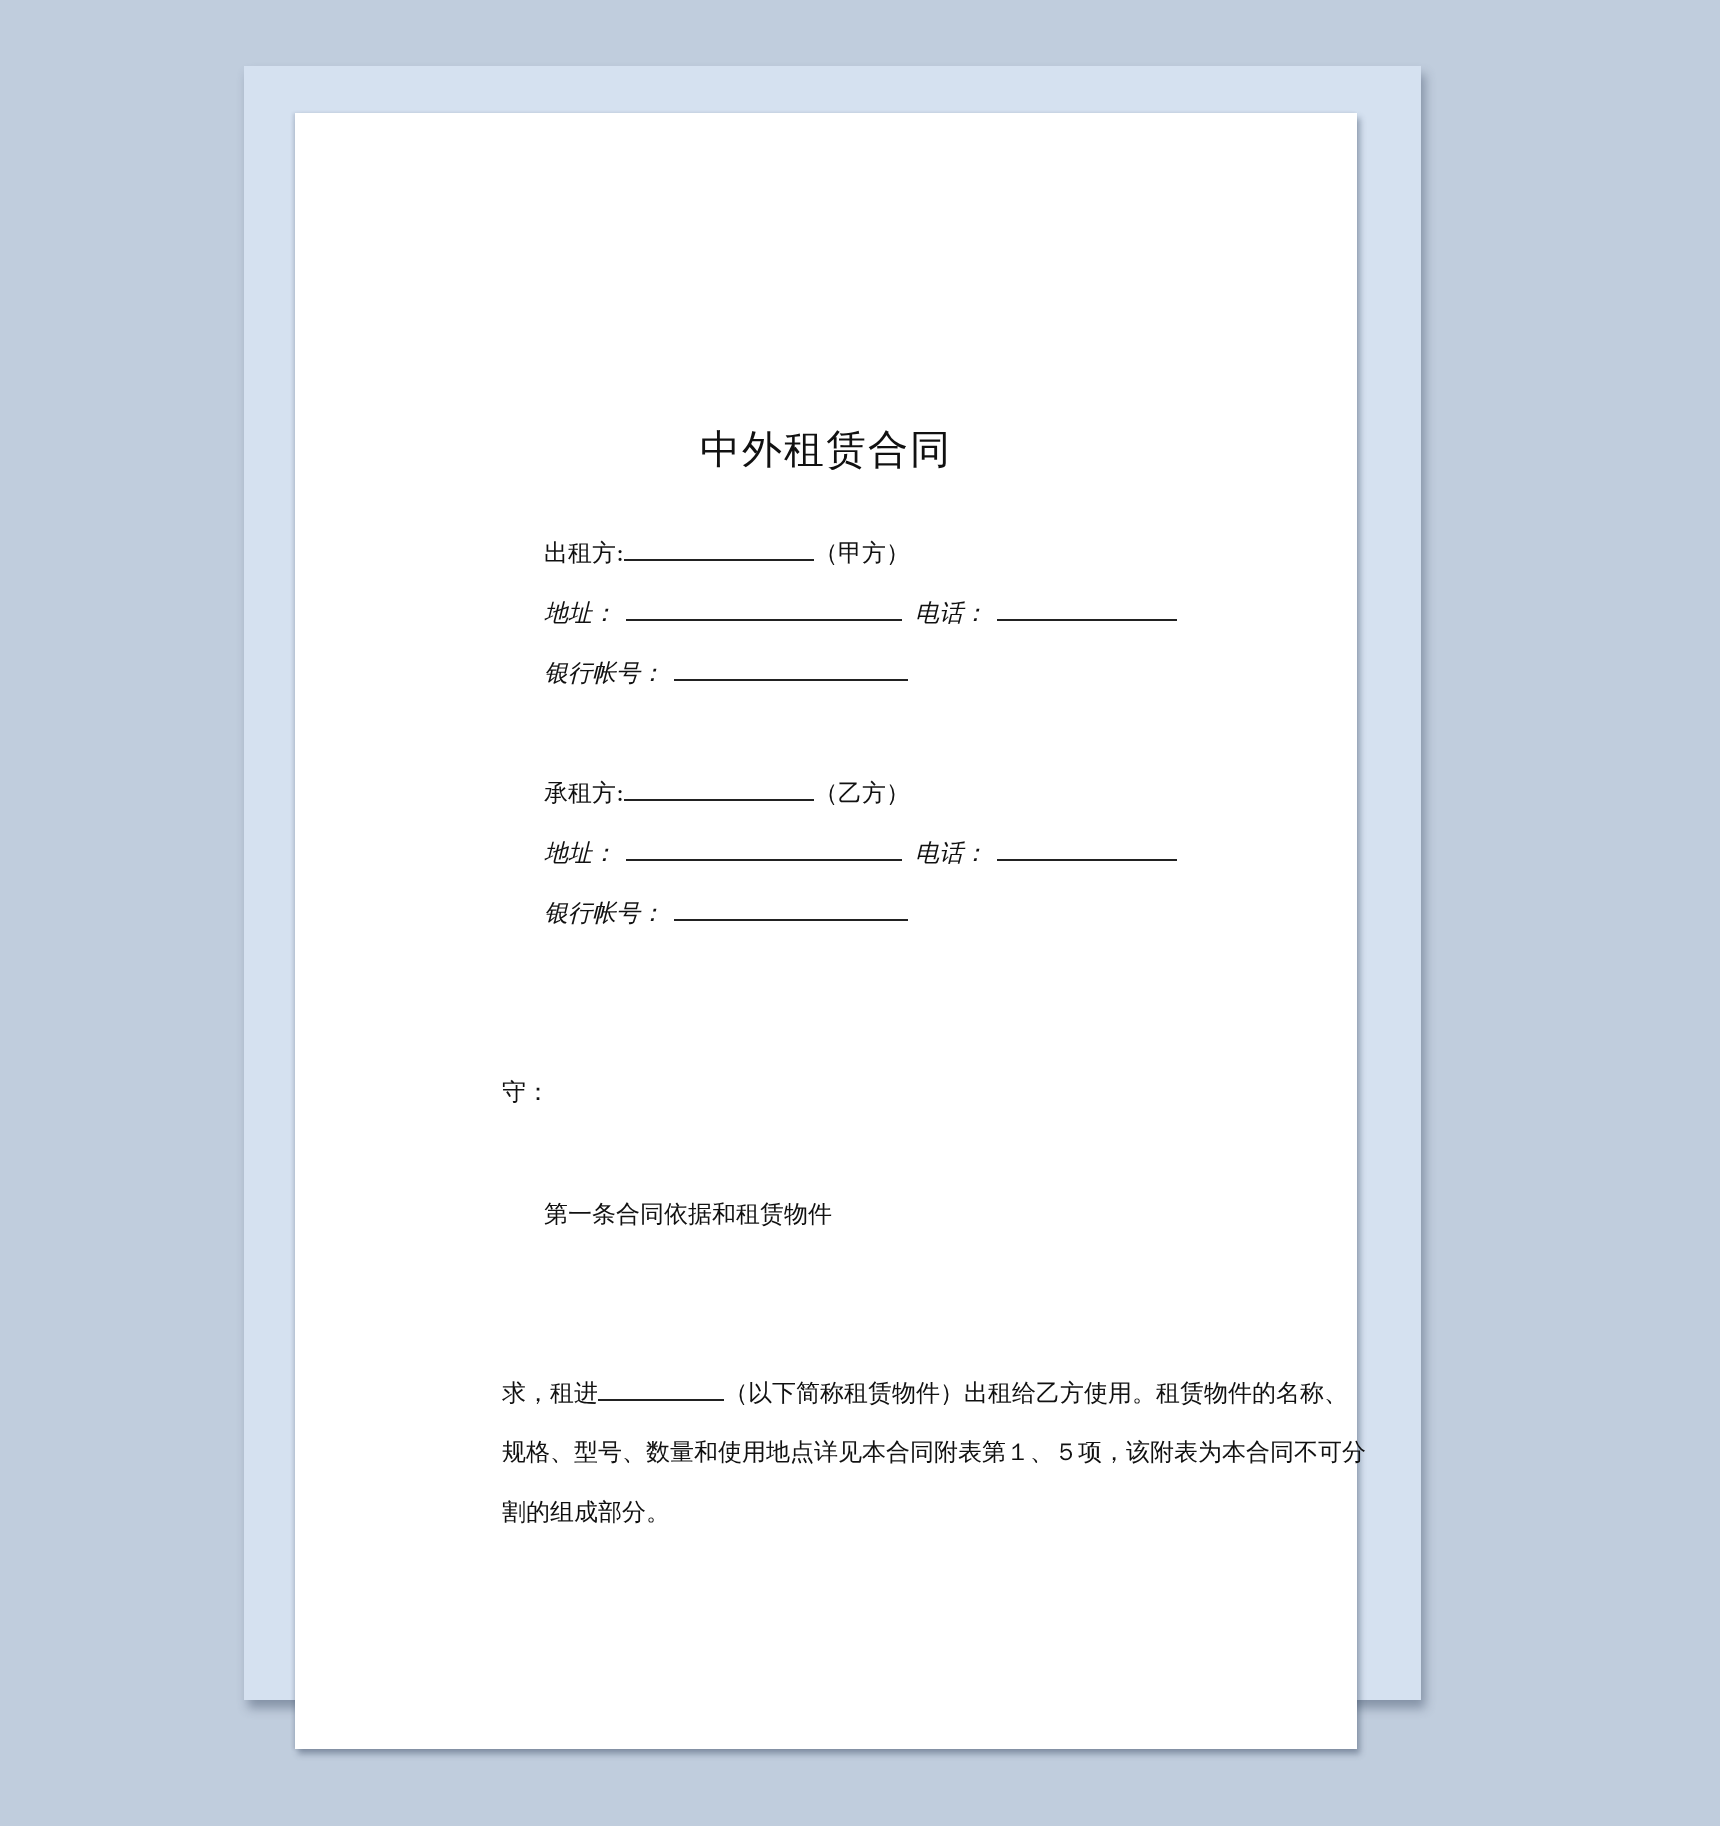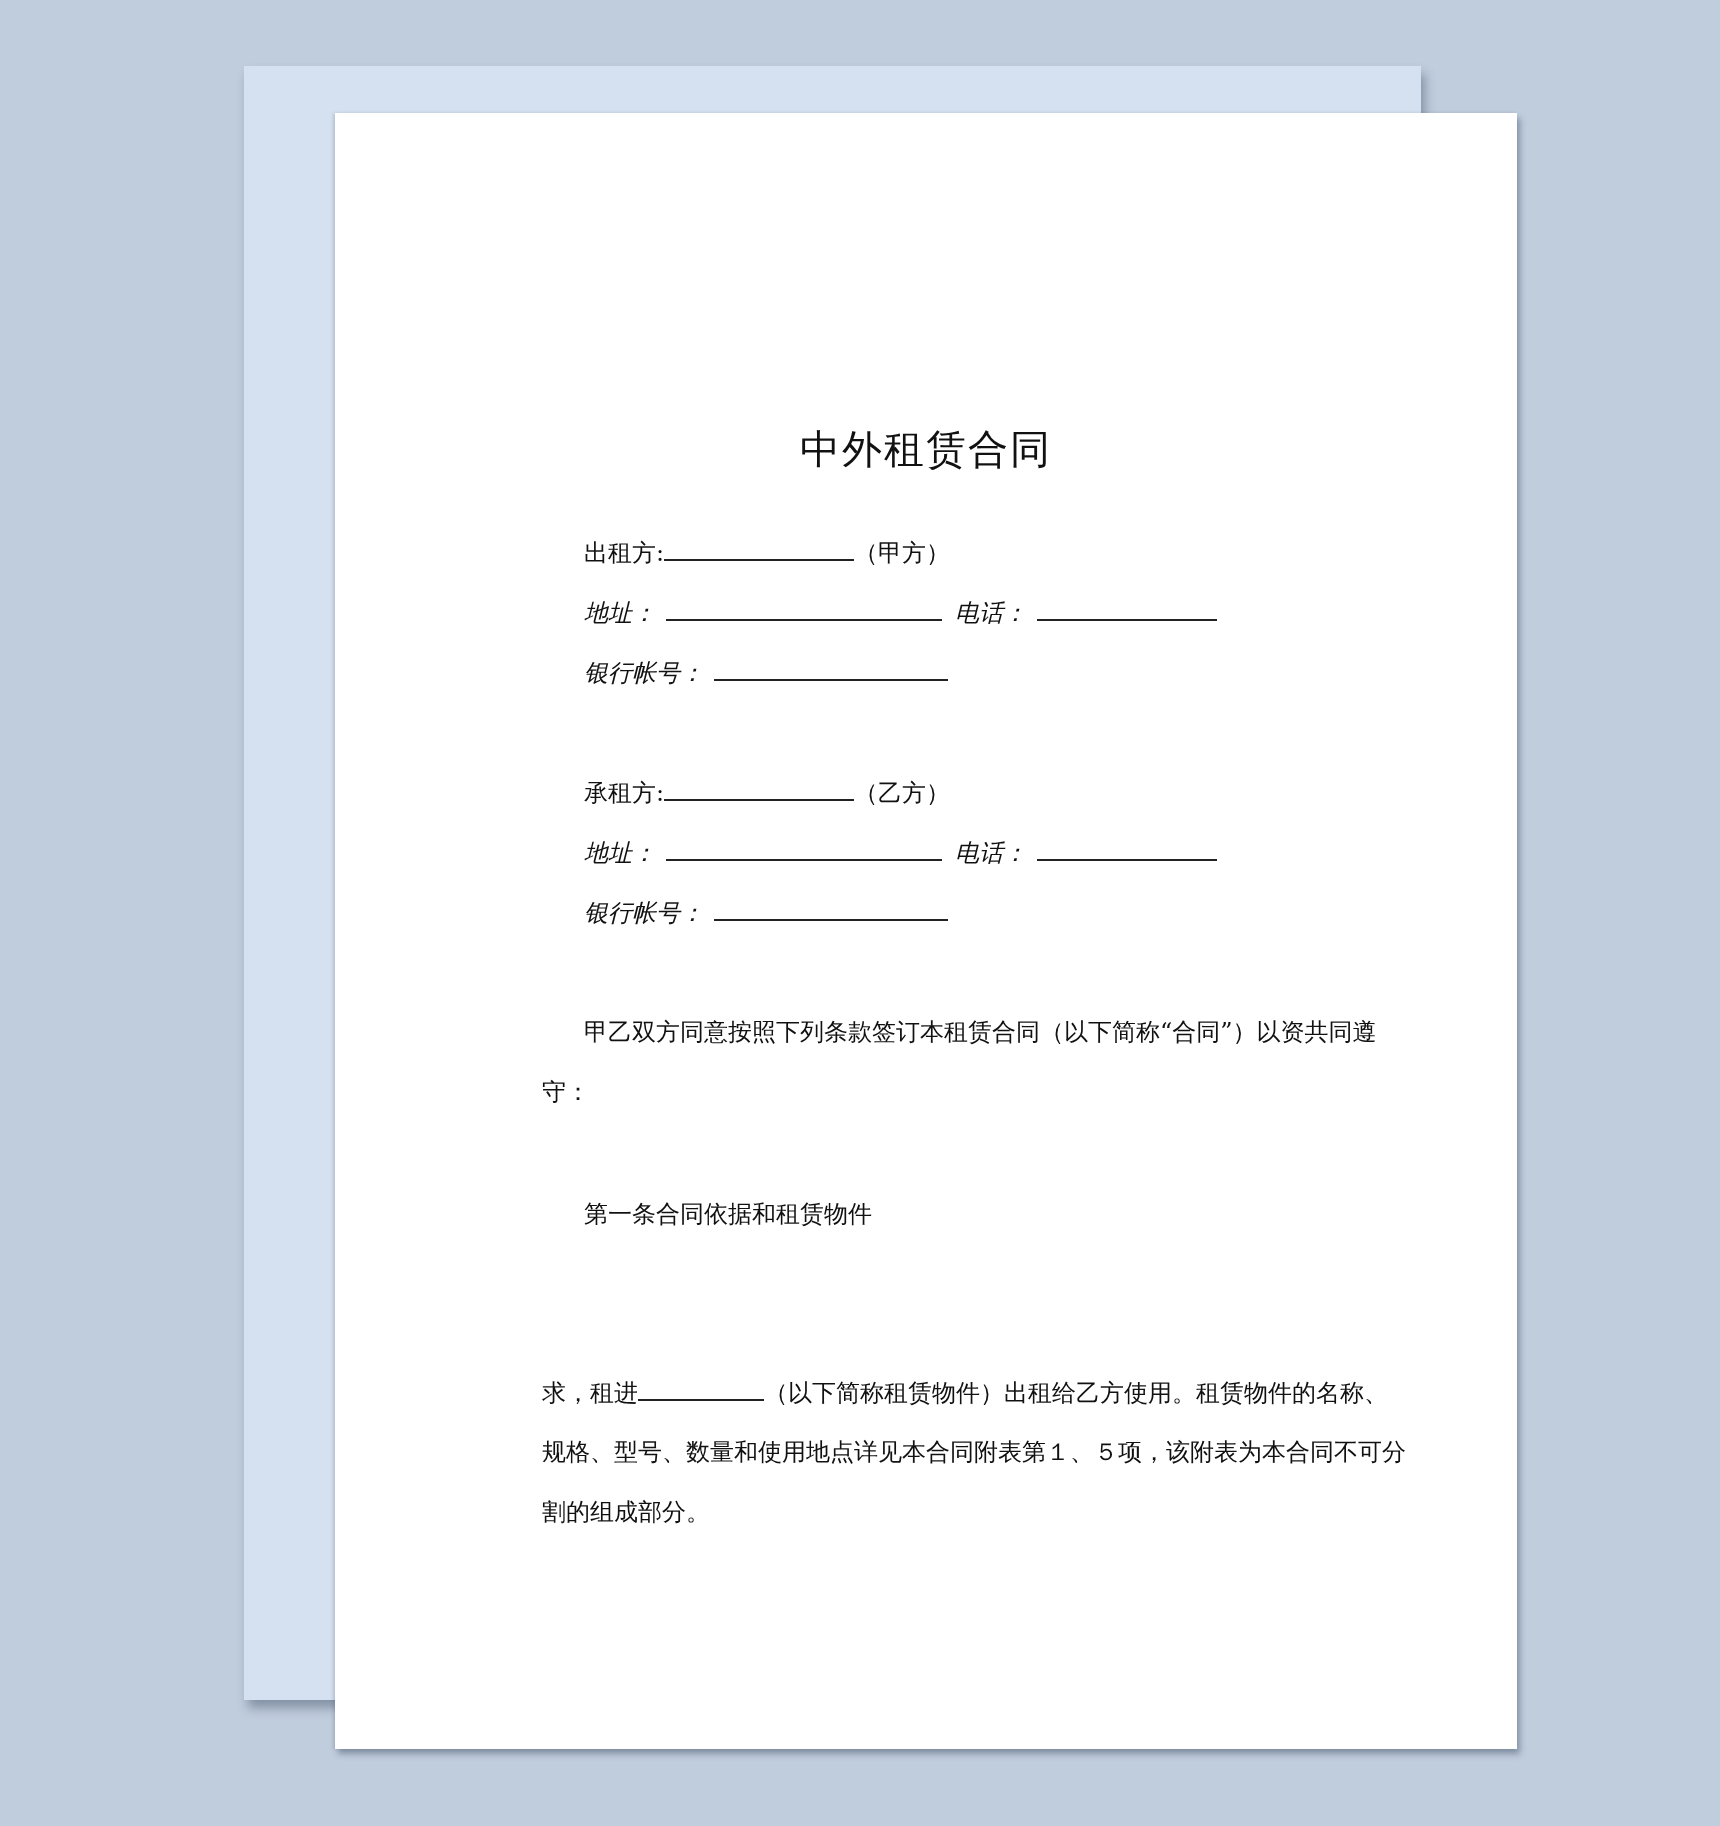--- a/index.html
+++ b/index.html
@@ -8,24 +8,23 @@
     background:#c0cddd;
     font-family: "DejaVu Serif", "Liberation Serif", serif;
     color:#111;
   }
   .back-page {
     position:absolute; left:244px; top:66px; width:1177px; height:1634px;
     background:#d5e1f0;
     box-shadow: 4px 8px 10px rgba(60,75,100,0.45);
   }
   .front-page {
-    position:absolute; left:295px; top:113px; width:1182px; height:1636px;
+    position:absolute; left:295px; top:113px; width:1062px; height:1636px;
     background:#ffffff;
     box-shadow: 3px 5px 6px rgba(60,75,100,0.45), -2px 0 3px rgba(60,75,100,0.15);
-    margin-left: 40px;
   }
   .title {
     position:absolute; left:0; width:100%; top:306px; text-align:center;
     font-size:40px; letter-spacing:2px; line-height:60px;
   }
   .line {
     position:absolute; font-size:24px; line-height:30px; white-space:nowrap;
   }
   .blank {
     display:inline-block; border-bottom:2px solid #222; height:22px; vertical-align:baseline;
@@ -59,21 +58,20 @@
   <div class="line" style="left:249px; top:724px;">
     <span class="field-label">地址：</span><span class="blank" style="width:276px; margin-left:10px;"></span>
   </div>
   <div class="line" style="left:620px; top:724px;">
     <span class="field-label">电话：</span><span class="blank" style="width:180px; margin-left:10px;"></span>
   </div>
   <div class="line" style="left:249px; top:784px;">
     <span class="field-label">银行帐号：</span><span class="blank" style="width:234px; margin-left:10px;"></span>
   </div>
 
-  <div class="line" style="left:249px; top:904px;">甲乙双方同意按照下列条款签订本租赁合同（以下简称“合同”）以资共同遵</div>
   <div class="line" style="left:207px; top:964px;">守：</div>
 
   <div class="line" style="left:249px; top:1086px;">第一条合同依据和租赁物件</div>
 
   <div class="line" style="left:207px; top:1264px;">
     <span>求，租进</span><span class="blank" style="width:126px;"></span><span>（以下简称租赁物件）出租给乙方使用。租赁物件的名称、</span>
   </div>
   <div class="line" style="left:207px; top:1324px;">规格、型号、数量和使用地点详见本合同附表第１、５项，该附表为本合同不可分</div>
   <div class="line" style="left:207px; top:1384px;">割的组成部分。</div>
 </div>

